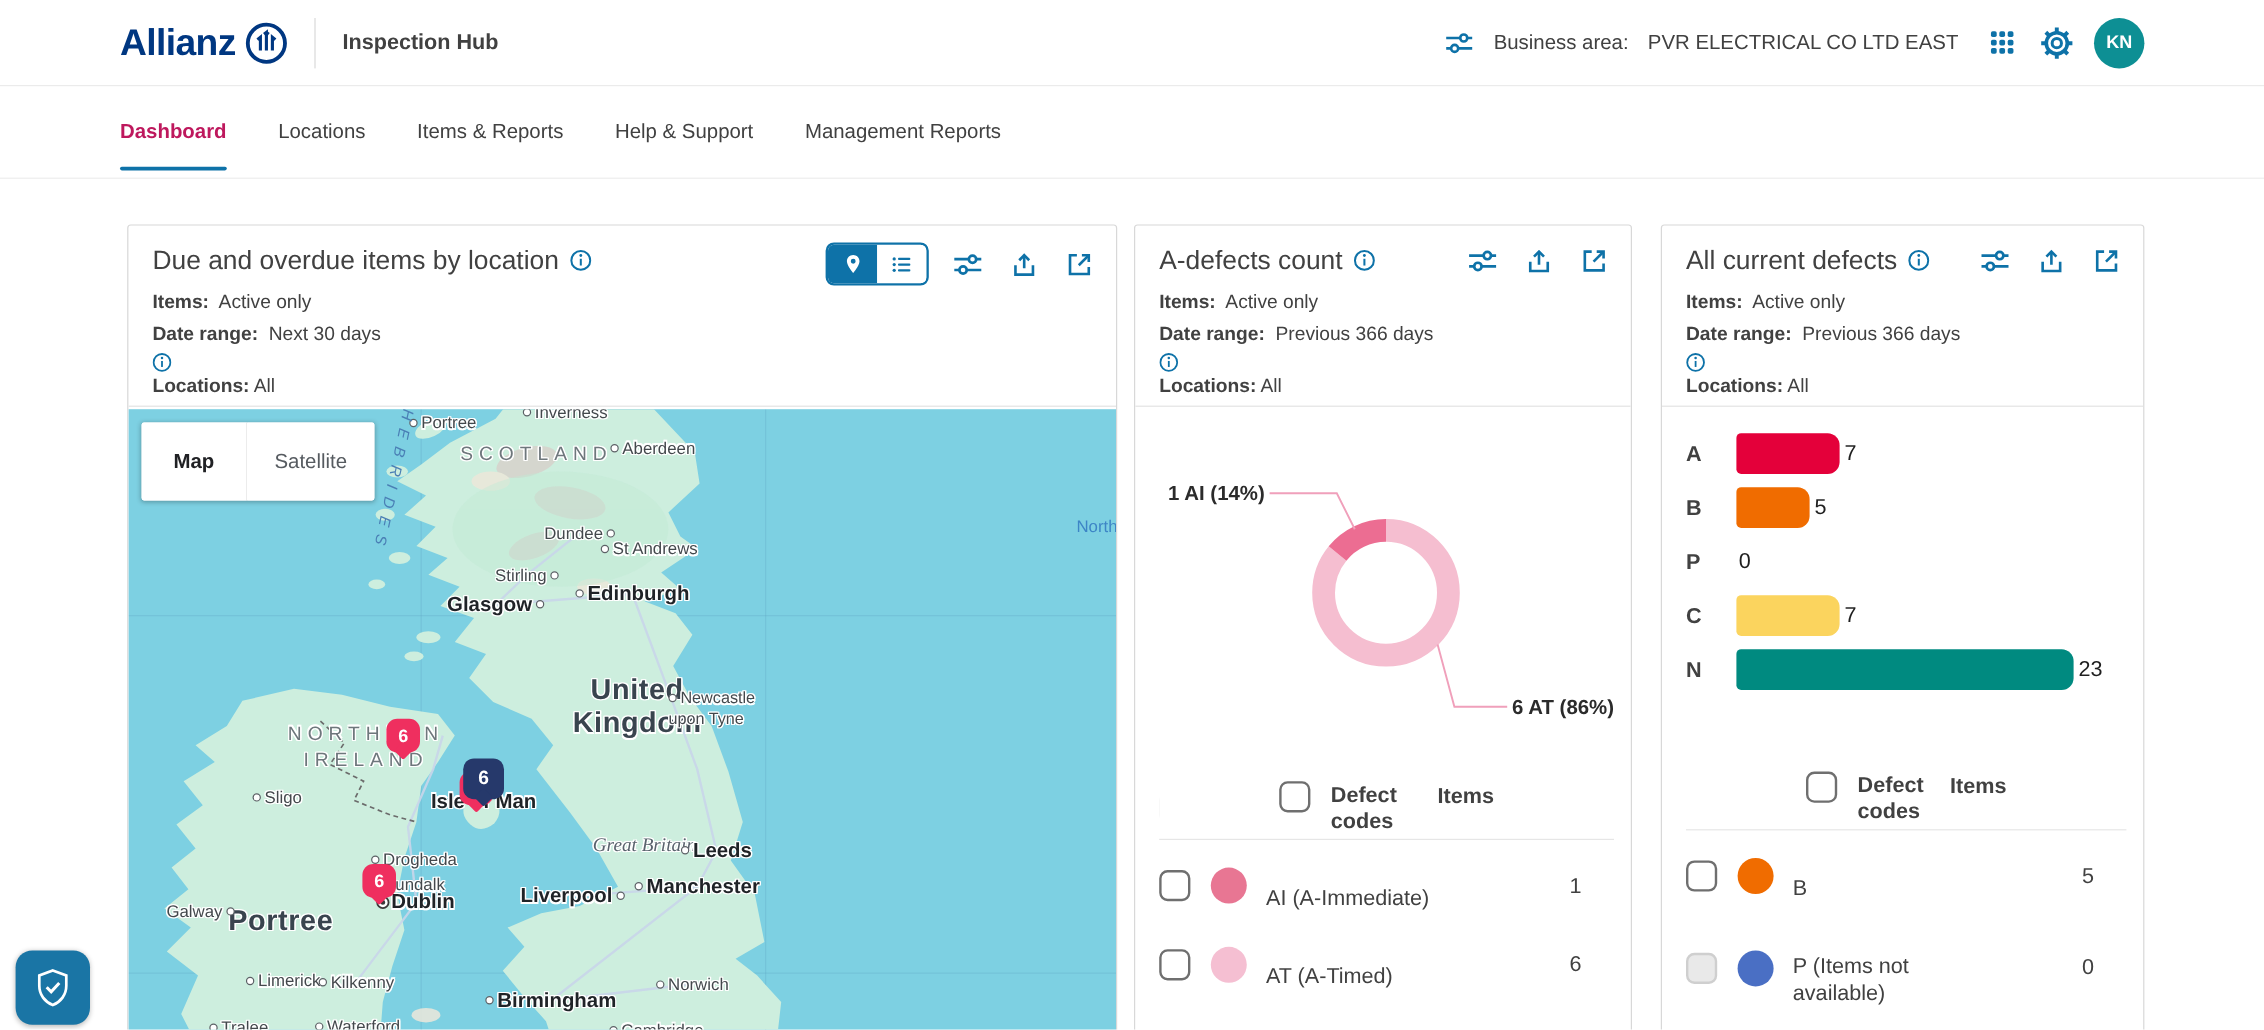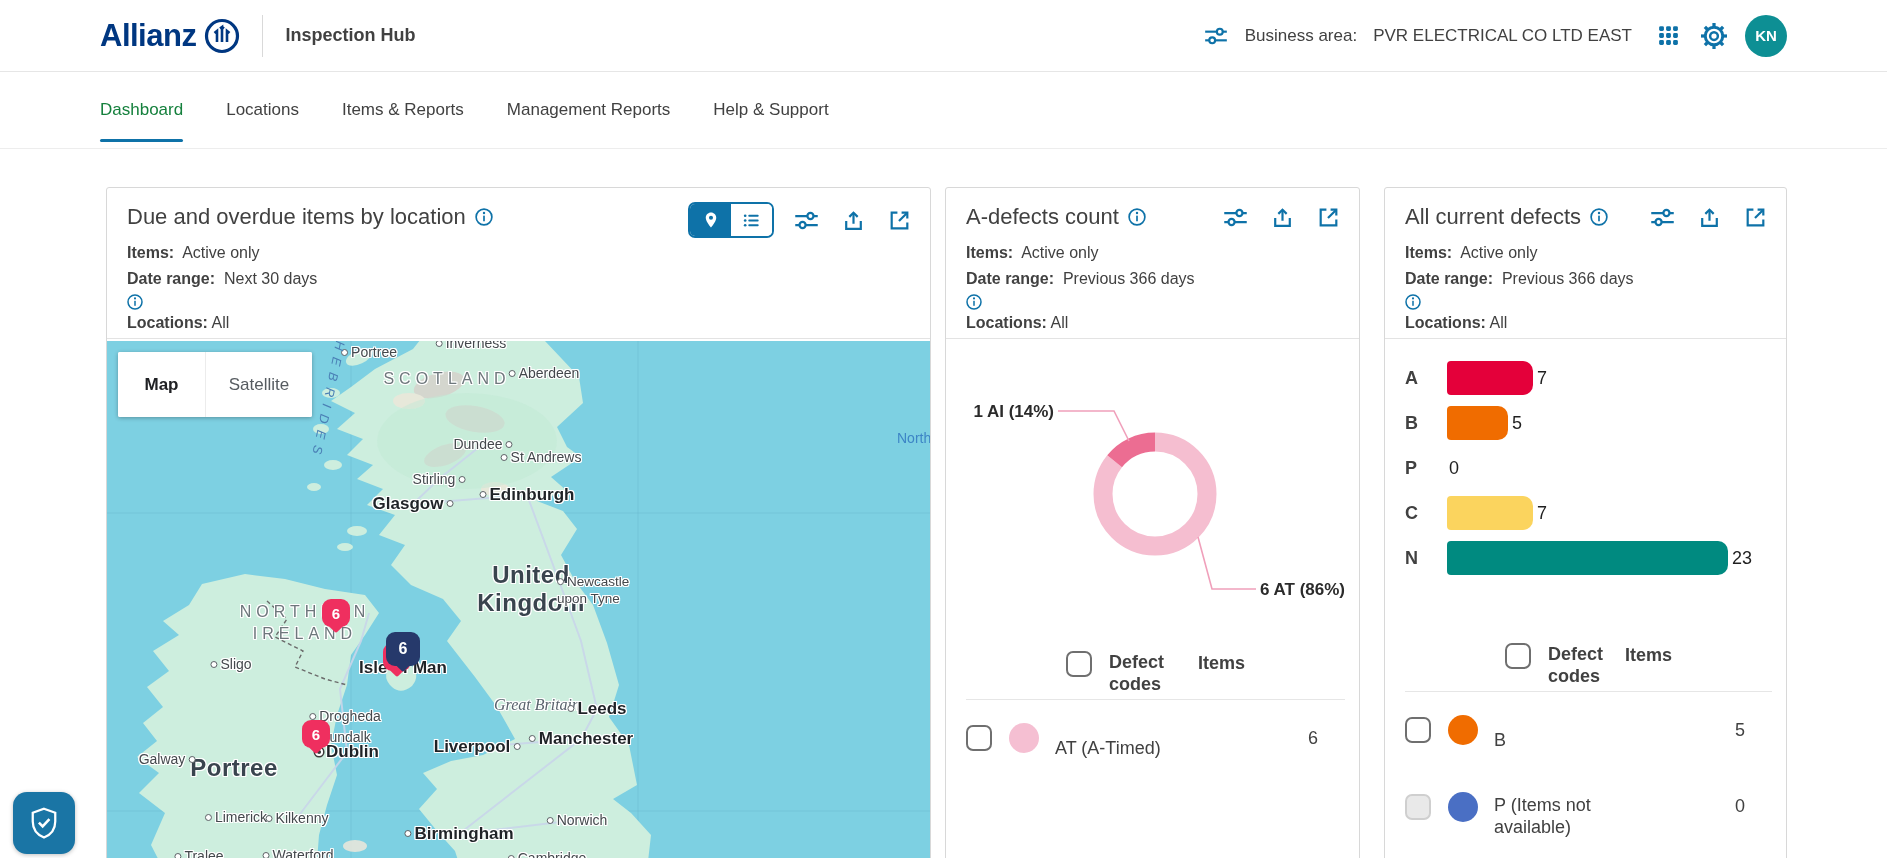--- a/index.html
+++ b/index.html
@@ -18,21 +18,21 @@
   .biz-label { font-size:17px; color:#414141; }
   .biz-value { font-size:17px; color:#414141; cursor:pointer; }
   .icon-btn { background:none; border:none; cursor:pointer; display:flex; align-items:center; justify-content:center; padding:2px; }
   .avatar { width:42px; height:42px; border-radius:50%; background:#0d8f94; color:#fff;
     font-size:15px; font-weight:bold; display:flex; align-items:center; justify-content:center; cursor:pointer; }
 
   
   .nav { position:absolute; top:72px; left:0; right:0; height:77px; background:#fff;
     border-bottom:1px solid #ededed; display:flex; align-items:stretch; padding:0 100px; gap:43px; }
   .tab { position:relative; display:flex; align-items:center; font-size:17px; color:#414141; cursor:pointer; }
-  .tab.active { color:#15803d; font-weight:normal; }
+  .tab.active { color:#be185d; font-weight:bold; }
   .tab.active::after { content:""; position:absolute; left:0; right:0; bottom:6px; height:3px;
     border-radius:2px; background:#0e72a8; }
 
   
   .card { position:absolute; top:187px; background:#fff; border:1px solid #d8d8d8; border-radius:3px;
     height:700px; overflow:hidden; }
   .card-head { position:relative; padding:16px 20px 0 20px; }
   .card-title-row { display:flex; align-items:center; gap:9px; }
   .card-title { font-size:22px; color:#414141; }
   .card-toolbar { position:absolute; top:14px; right:16px; display:flex; align-items:center; gap:17px; }
@@ -174,22 +174,22 @@
         </svg>
       </span>
       <span class="avatar">KN</span>
     </div>
   </div>
 
   <div class="nav" id="nav-tabs">
       <div class="tab active">Dashboard</div>
       <div class="tab">Locations</div>
       <div class="tab">Items &amp; Reports</div>
+      <div class="tab">Help &amp; Support</div>
       <div class="tab">Management Reports</div>
-      <div class="tab">Help &amp; Support</div>
     </div>
 
   <div class="card" style="left:106px; width:825px;">
     <div class="card-head">
       <div class="card-title-row">
         <span class="card-title">Due and overdue items by location</span>
         <span>
           <svg width="18" height="18" viewBox="0 0 16 16">
               <circle cx="8" cy="8" r="7" fill="none" stroke="#0e72a8" stroke-width="1.5"></circle>
               <rect x="7.25" y="6.8" width="1.5" height="5" fill="#0e72a8"></rect>
@@ -413,20 +413,26 @@
           <span class="legend-items">Items</span>
         </div>
         <div class="legend-row">
           <span class="cbx disabled"></span>
           <span class="legend-dot" style="background: rgb(228, 0, 58);"></span>
           <span class="legend-label">AE (A-Enforcing)</span>
           <span class="legend-items">0</span>
         </div>
         <div class="legend-row">
           <span class="cbx"></span>
+          <span class="legend-dot" style="background: rgb(232, 118, 147);"></span>
+          <span class="legend-label">AI (A-Immediate)</span>
+          <span class="legend-items">1</span>
+        </div>
+        <div class="legend-row">
+          <span class="cbx"></span>
           <span class="legend-dot" style="background: rgb(245, 191, 210);"></span>
           <span class="legend-label">AT (A-Timed)</span>
           <span class="legend-items">6</span>
         </div>
       </div>
   </div>
 
   <div class="card" style="left:1384px; width:403px;">
     <div class="card-head">
       <div class="card-title-row">

